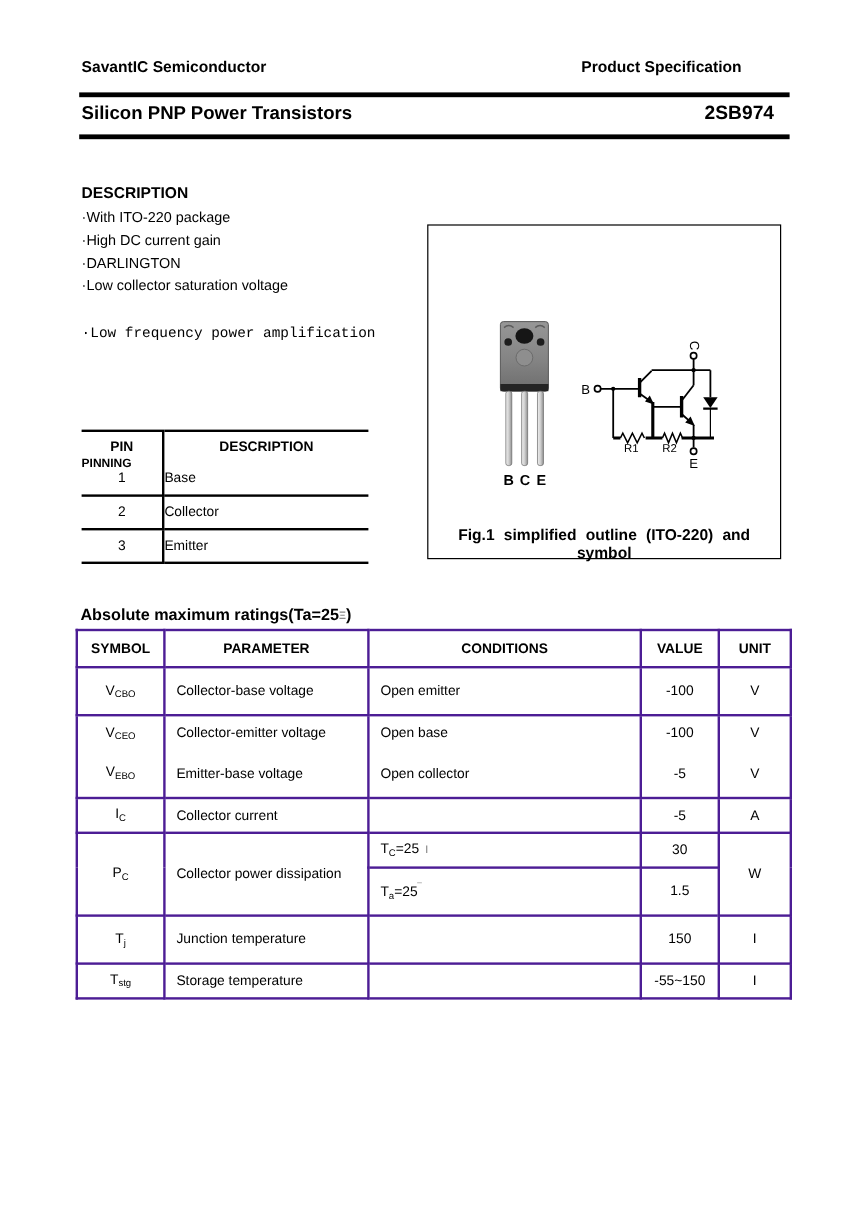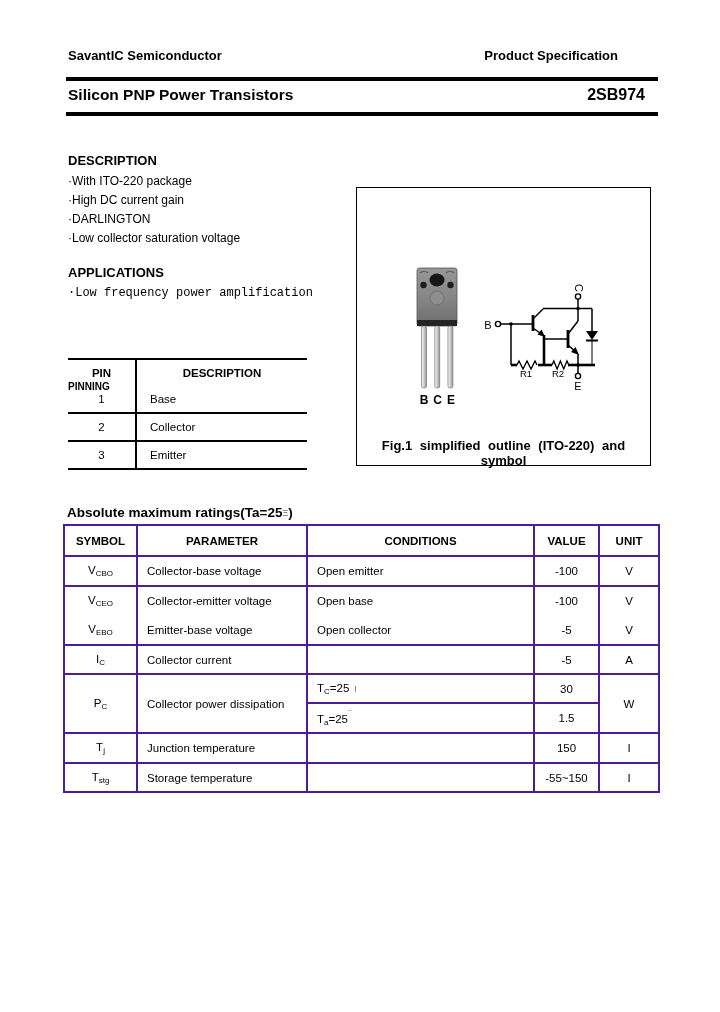--- a/index.html
+++ b/index.html
@@ -18,36 +18,36 @@
   .hdr-row2{left:68px;top:86px;width:577px;display:flex;justify-content:space-between;align-items:baseline;}
   .doc-title{font-size:15.5px;font-weight:bold;}
   .part-no{font-size:16px;font-weight:bold;}
   
   .sec-head{font-size:13px;font-weight:bold;}
   .sec-item{font-size:12px;line-height:19px;white-space:nowrap;}
   
   .pin-table{border-collapse:collapse;table-layout:fixed;width:237px;border-top:2px solid #000;}
   .pin-table td,.pin-table th{padding:0;font-size:11.5px;vertical-align:middle;}
   .pin-table .c1{width:67px;text-align:center;border-right:2px solid #000;}
-  .pin-table .c2{width:170px;text-align:left;padding-left:13px;}
+  .pin-table .c2{width:170px;text-align:left;padding-left:0;}
   .pin-table th.c2{text-align:center;padding-left:0;}
   .pin-table tr.hdr{height:26px;}
   .pin-table tr.row{height:28px;}
   .pin-table tr.row td{border-bottom:2px solid #000;}
   
   .figbox{left:356px;top:187px;width:295px;height:279px;border:1.5px solid #000;box-sizing:border-box;}
   .fig-caption{left:356px;top:438px;width:295px;text-align:center;font-size:13px;font-weight:bold;word-spacing:4px;}
   
   .ratings-title{left:67px;top:505px;font-size:13.5px;font-weight:bold;}
   .deg-mark{font-size:9px;color:#8a8a8a;vertical-align:1px;}
   .rt{border-collapse:collapse;table-layout:fixed;width:595px;}
   .rt td,.rt th{border:2px solid #4c1d95;padding:0;font-size:11.5px;vertical-align:middle;text-align:center;}
   .rt th{font-size:11.5px;}
   .rt td.par,.rt td.cond{text-align:left;padding-left:9px;}
-  .rt tr.h31{height:31px;} .rt tr.h30{height:30px;} .rt tr.h29{height:29px;}
+  .rt tr.h31{height:31px;} .rt tr.h30{height:40px;} .rt tr.h29{height:29px;}
   .rt .nbb{border-bottom:hidden;}
   .sub{font-size:8px;vertical-align:-2px;letter-spacing:0;}
   .tick-v{font-size:9px;color:#777;margin-left:5px;}
   .tick-h{font-size:10px;color:#999;vertical-align:4px;}
   .unit-bar{font-size:10px;}
   svg text{font-family:"Liberation Sans","DejaVu Sans",sans-serif;}
 </style>
 </head>
 <body>
 
@@ -66,21 +66,20 @@
   <div class="sec-head">DESCRIPTION</div>
   <div style="margin-top:4px;">
     <div class="sec-item">·With ITO-220 package</div>
     <div class="sec-item">·High DC current gain</div>
     <div class="sec-item">·DARLINGTON</div>
     <div class="sec-item">·Low collector saturation voltage</div>
   </div>
 </div>
 
 <div class="abs" style="left:68px;top:265px;">
-  <div class="sec-head">APPLICATIONS</div>
   <div style="margin-top:4px;font-family:Liberation Mono, monospace;">
     <div class="sec-item">·Low frequency power amplification</div>
   </div>
 </div>
 
 <div class="abs b" style="left:68px;top:340px;font-size:10px;margin-top:41px;">PINNING</div>
 <table class="abs pin-table" style="left:68px;top:358px;">
   <tbody>
       <tr class="hdr">
     <th class="c1">PIN</th>

